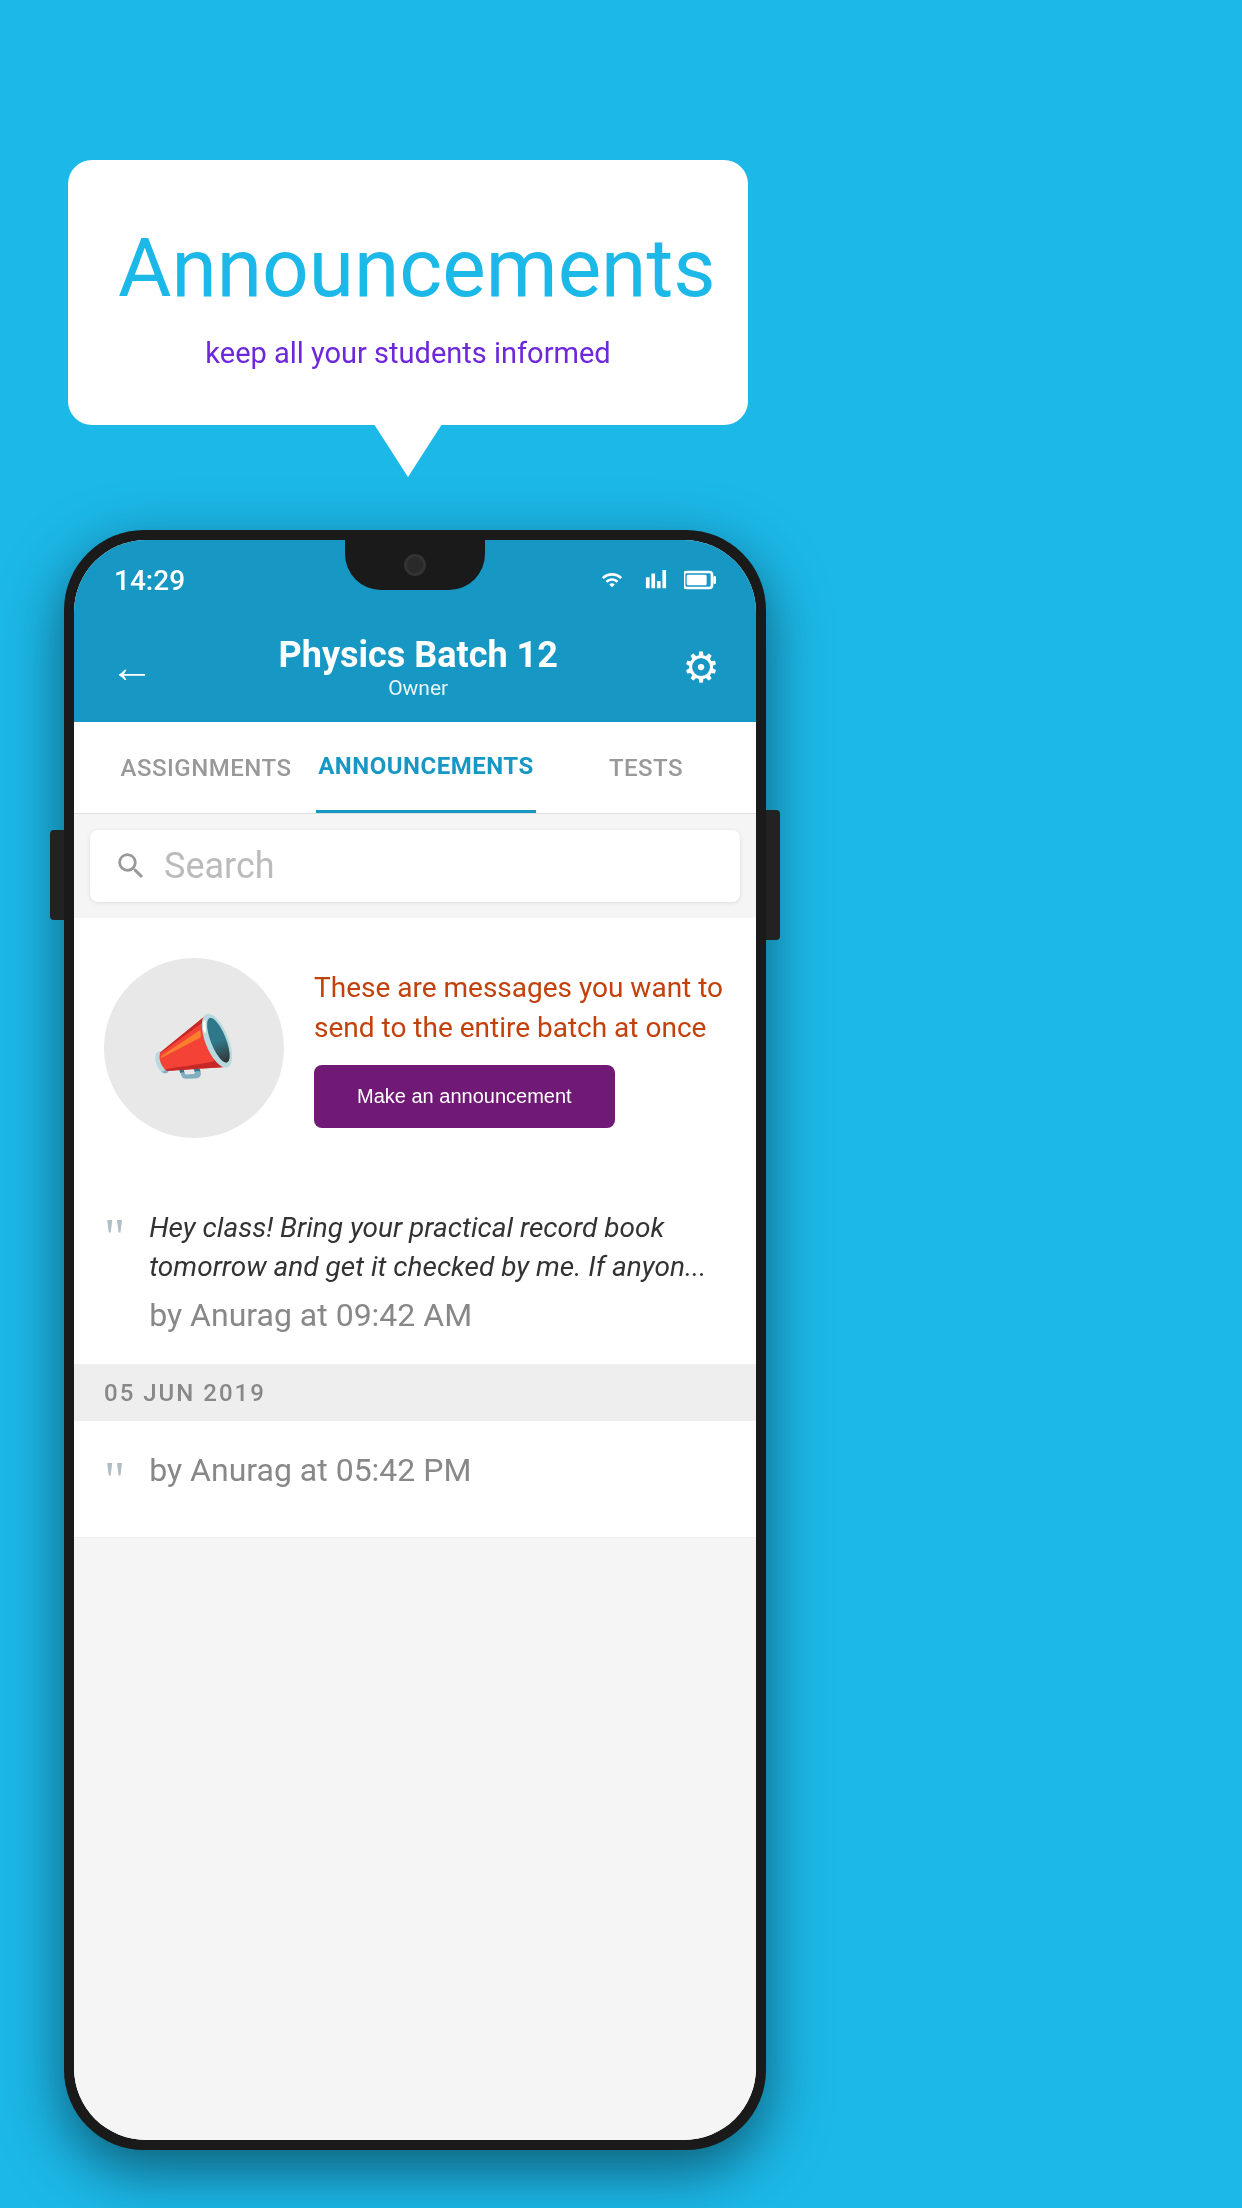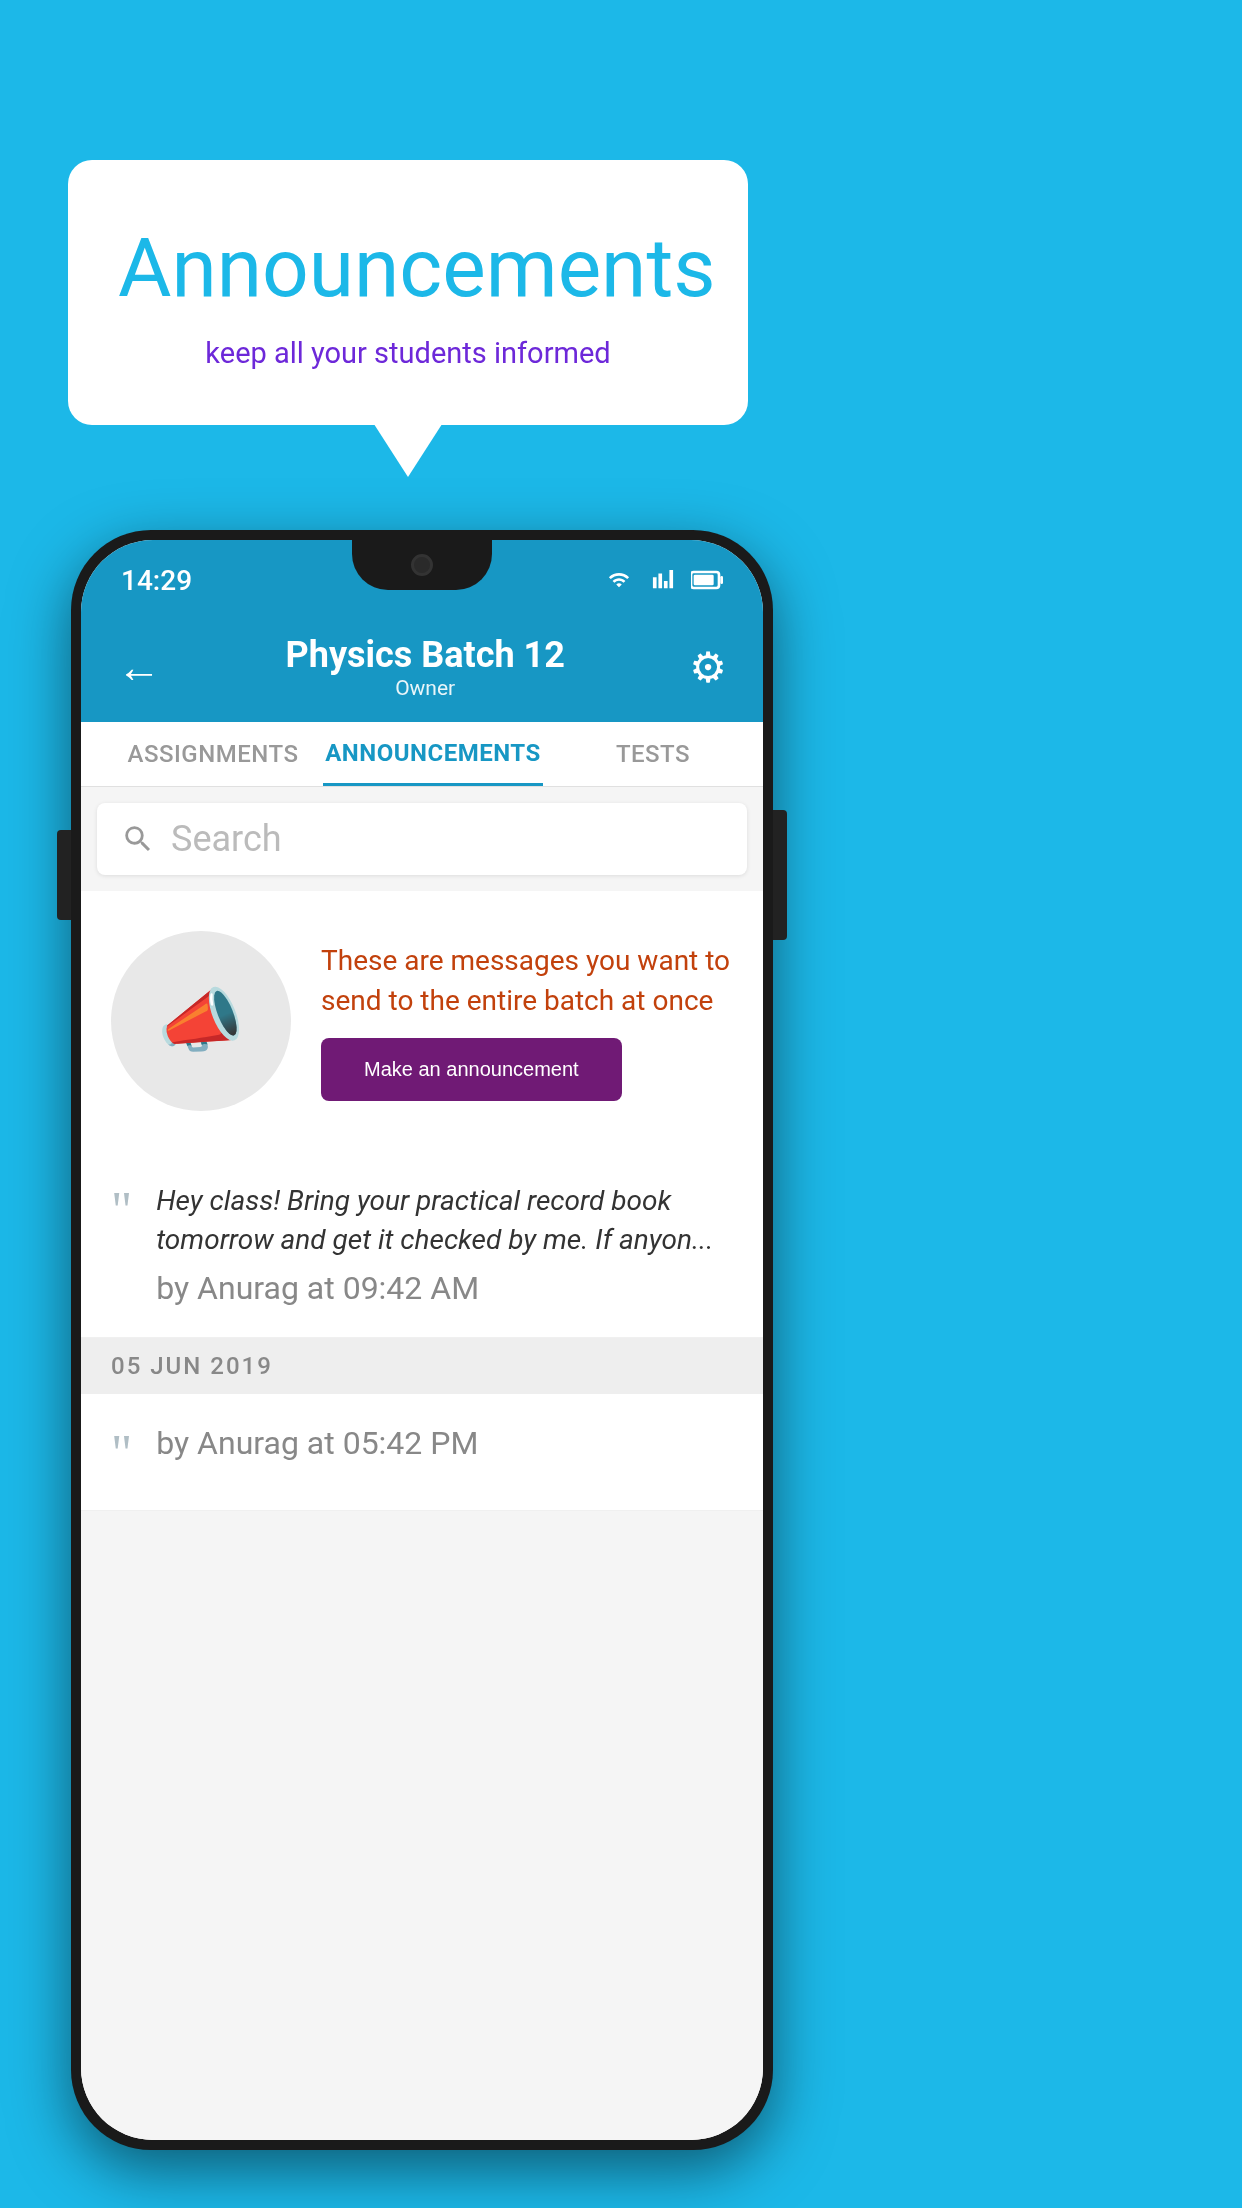--- a/index.html
+++ b/index.html
@@ -47,21 +47,21 @@
     .speech-bubble p {
       color: #6d28d9;
       font-size: 29px;
       font-weight: 400;
     }
 
     
     .phone-wrapper {
       position: absolute;
       top: 530px;
-      left: 71px;
+      left: 64px;
       width: 702px;
       height: 1620px;
     }
     .phone-outer {
       background: #1a1a1a;
       border-radius: 80px;
       width: 702px;
       height: 1620px;
       position: relative;
       box-shadow: 0 20px 60px rgba(0,0,0,0.5);
@@ -176,21 +176,21 @@
     .gear-btn {
       color: white;
       font-size: 42px;
       cursor: pointer;
     }
 
     
     .tabs {
       background: white;
       display: flex;
-      height: 65px;
+      height: 92px;
       align-items: center;
       border-bottom: 1px solid #e0e0e0;
       padding-left: 22px;
     }
     .tab {
       flex: 1;
       text-align: center;
       font-size: 24px;
       font-weight: 500;
       color: #999;

